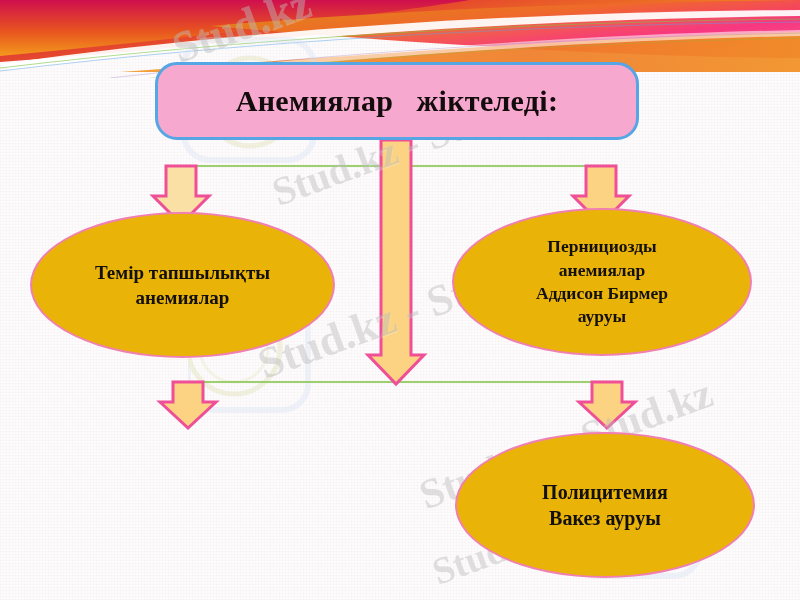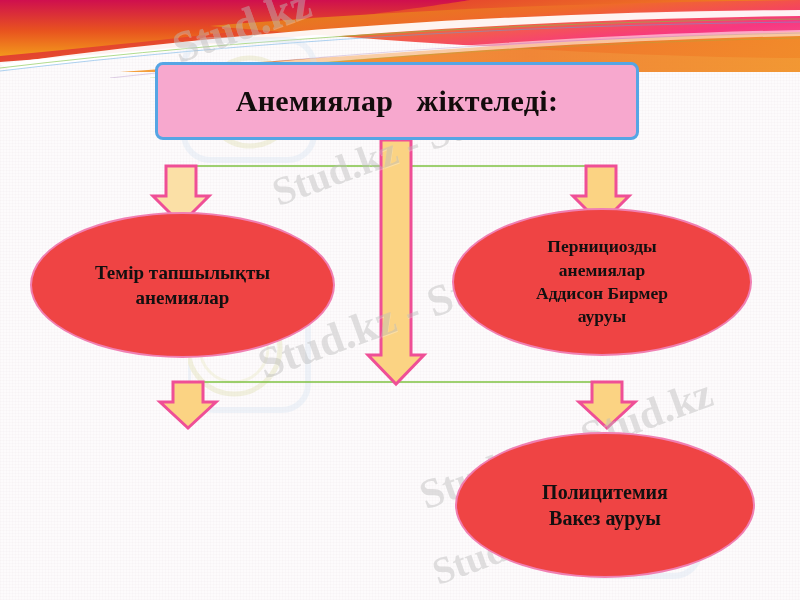--- a/index.html
+++ b/index.html
@@ -65,39 +65,39 @@
   .arrows { position: absolute; inset: 0; z-index: 5; }
   
   .title-box {
     position: absolute;
     left: 155px;
     top: 62px;
     width: 484px;
     height: 78px;
     background: #f7a8ce;
     border: 3px solid #56a5e4;
-    border-radius: 8px;
+    border-radius: 22px;
     box-sizing: border-box;
     display: flex;
     align-items: center;
     justify-content: center;
     z-index: 10;
   }
   .title-text {
     font-size: 30px;
     font-weight: bold;
     color: #120c0c;
     letter-spacing: 0.3px;
     text-align: center;
     white-space: pre;
   }
   
   .oval {
     position: absolute;
-    background: #ef4444;
+    background: #eab308;
     border: 2.5px solid #f07fb2;
     border-radius: 50%;
     box-sizing: border-box;
     display: flex;
     align-items: center;
     justify-content: center;
     z-index: 9;
   }
   .oval-text {
     font-size: 19px;

